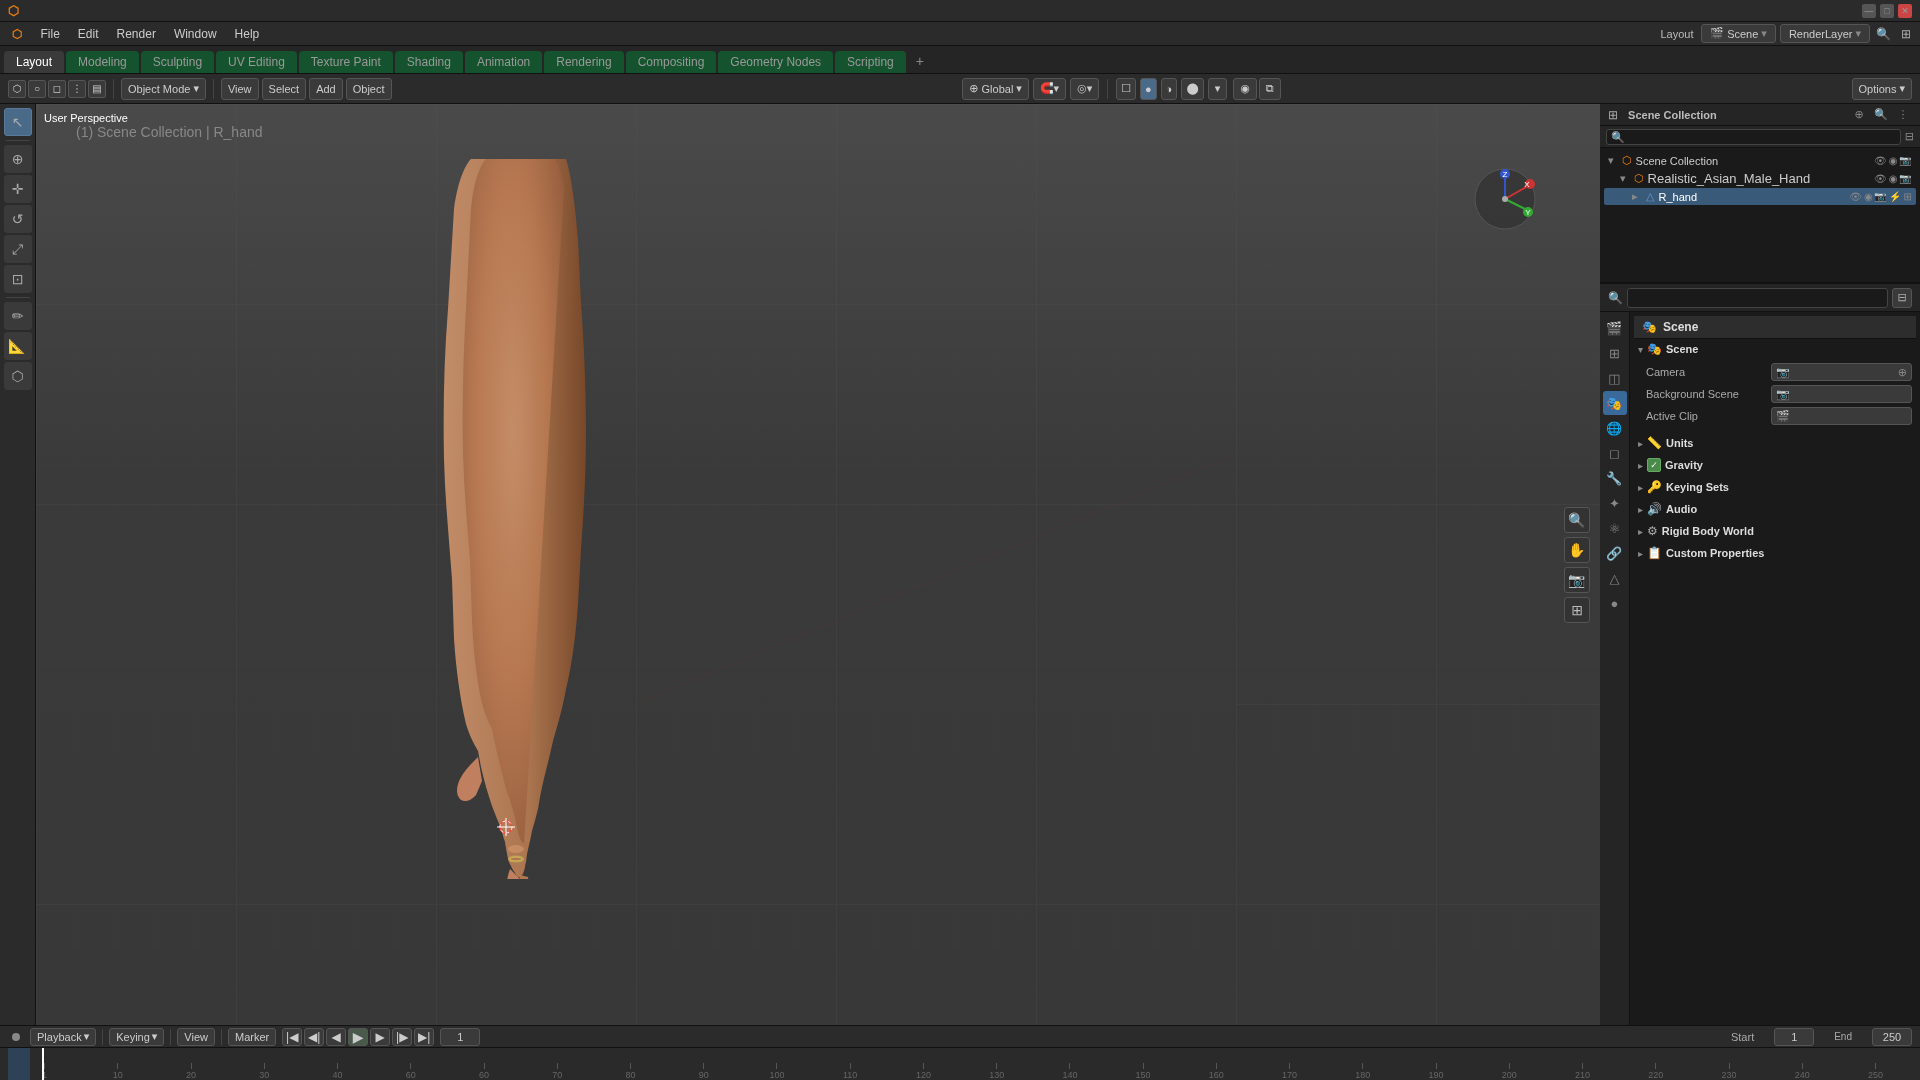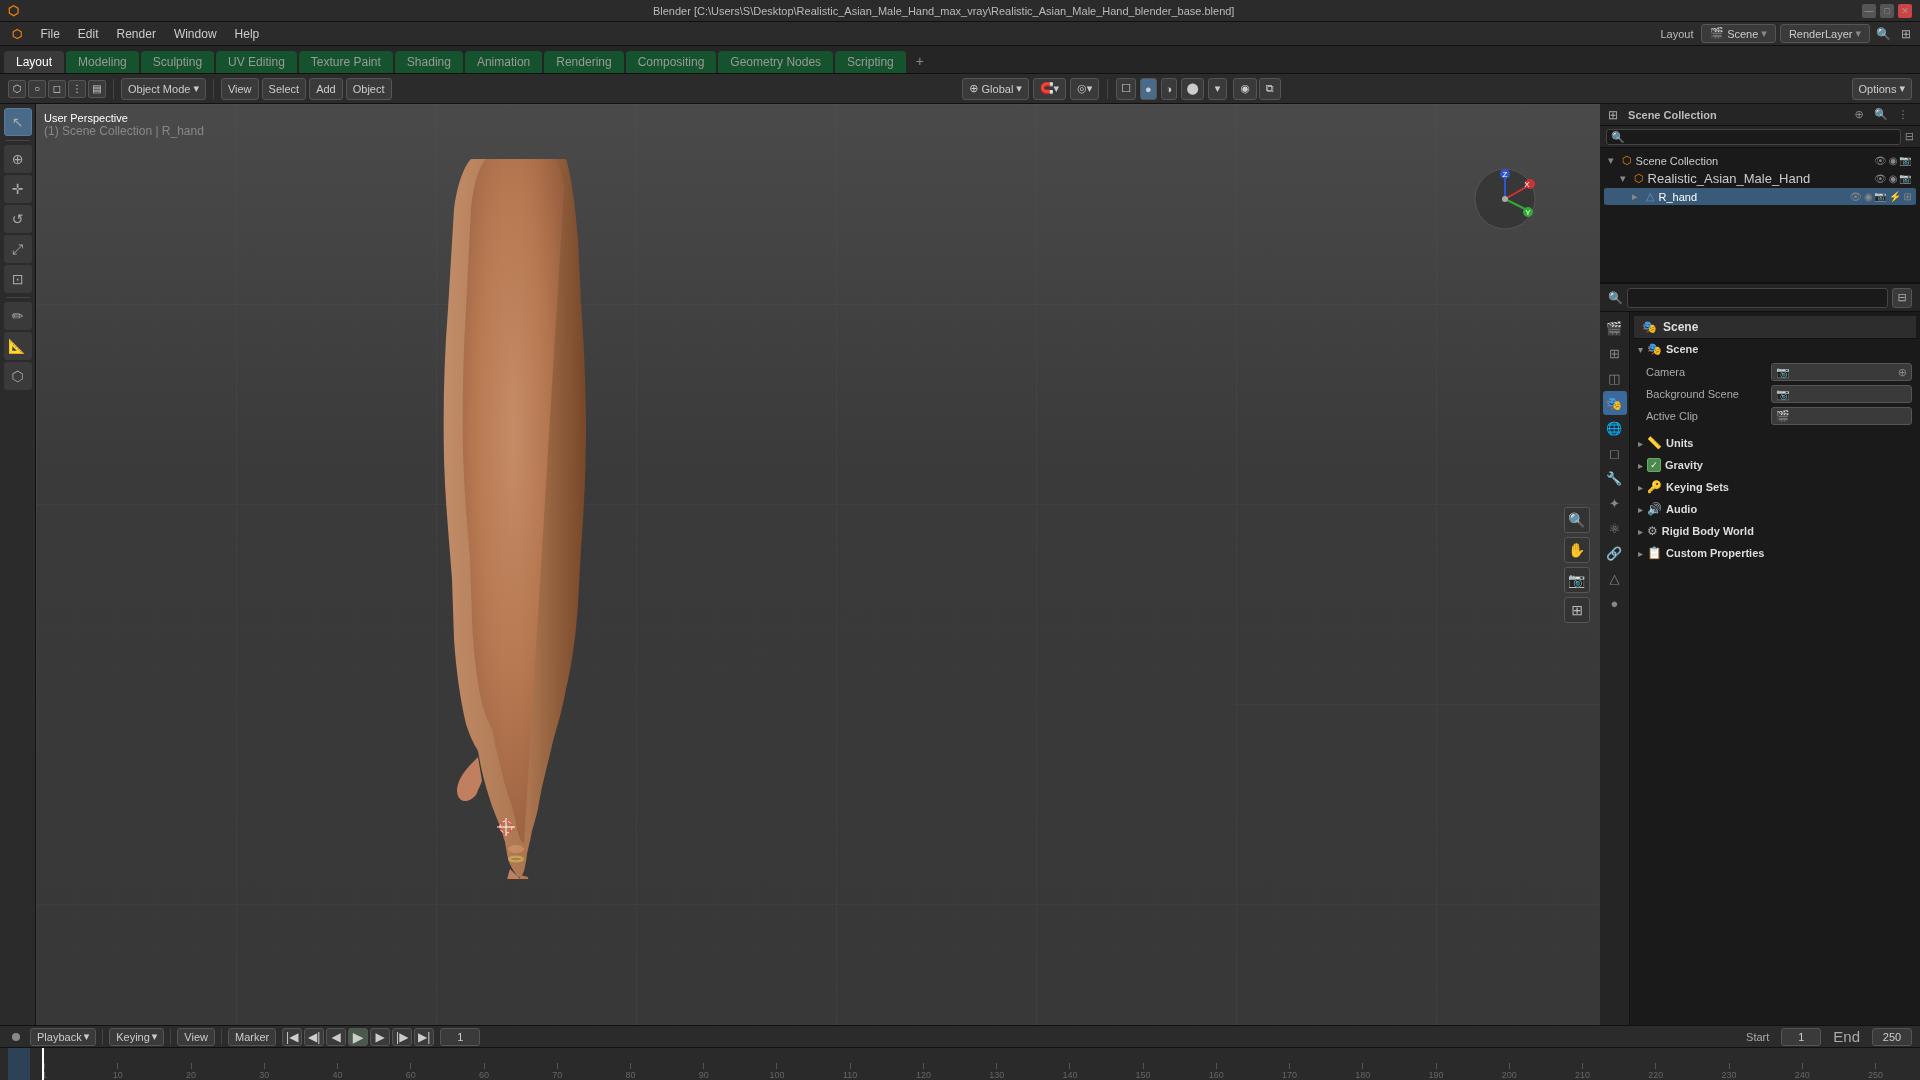--- a/index.html
+++ b/index.html
@@ -516,21 +516,20 @@
       width: 260px;
       height: 720px;
       overflow: hidden;
     }
   </style>
 </head>
 <body>
 
 <div id="title-bar">
   <span style="color:#e87d0d;font-weight:bold;font-size:13px;margin-right:6px;">⬡</span>
-  <span style="font-size:11px;color:#bbb;flex:1;text-align:center;overflow:hidden;white-space:nowrap;text-overflow:ellipsis;">Blender [C:\Users\S\Desktop\Realistic_Asian_Male_Hand_max_vray\Realistic_Asian_Male_Hand_blender_base.blend]</span>
   <div class="win-controls">
     <div class="win-btn">—</div>
     <div class="win-btn">□</div>
     <div class="win-btn" style="background:#c44;">✕</div>
   </div>
 </div>
 
 <div id="menu-bar">
   <span class="menu-item" style="color:#e87d0d;font-weight:bold;">⬡</span>
   <span class="menu-item">File</span>
@@ -734,21 +733,21 @@
           <circle cx="0" cy="0" r="6" fill="none" stroke="#ff4444" stroke-width="1.5"></circle>
           <circle cx="0" cy="0" r="6" fill="none" stroke="#ffffff" stroke-width="1" stroke-dasharray="3,3"></circle>
           <line x1="-9" y1="0" x2="9" y2="0" stroke="#fff" stroke-width="1"></line>
           <line x1="0" y1="-9" x2="0" y2="9" stroke="#fff" stroke-width="1"></line>
         </g>
       </svg>
     </div>
 
     <div id="viewport-info">
       <div style="font-size:11px;color:#fff;">User Perspective</div>
-      <div style="font-size:12px;color:#888;">(1) Scene Collection | R_hand</div>
+      <div style="font-size:14px;color:#888;margin-left:32px;">(1) Scene Collection | R_hand</div>
     </div>
 
     <div id="gizmo">
       <svg width="70" height="70" xmlns="http://www.w3.org/2000/svg">
 
         <circle cx="35" cy="35" r="30" fill="rgba(40,40,40,0.5)" stroke="#555" stroke-width="1"></circle>
 
         <line x1="35" y1="35" x2="58" y2="22" stroke="#cc3333" stroke-width="2"></line>
         <circle cx="60" cy="20" r="5" fill="#cc3333"></circle>
         <text x="57" y="23" font-size="8" fill="#fff" text-anchor="middle">X</text>
@@ -980,24 +979,24 @@
       <div class="play-btn" style="background:#4a5a4a;font-size:14px;">▶</div>
       <div class="play-btn">▶</div>
       <div class="play-btn">|▶</div>
       <div class="play-btn">▶|</div>
     </div>
 
     <input class="frame-input" type="text" value="1" style="">
 
     <div style="flex:1"></div>
 
-    <div style="display:flex;align-items:center;gap:12px;">
+    <div style="display:flex;align-items:center;gap:20px;">
       <span style="font-size:11px;color:#aaa;">Start</span>
       <input class="frame-input" type="text" value="1" style="">
-      <span style="font-size:15px;color:#aaa;">End</span>
+      <span style="font-size:10px;color:#aaa;">End</span>
       <input class="frame-input" type="text" value="250" style="">
     </div>
   </div>
 
   <div id="timeline-body">
     <div id="timeline-ruler">
       <div class="ruler-mark">
           <div class="ruler-line"></div>
           <span>1</span>
         </div>

